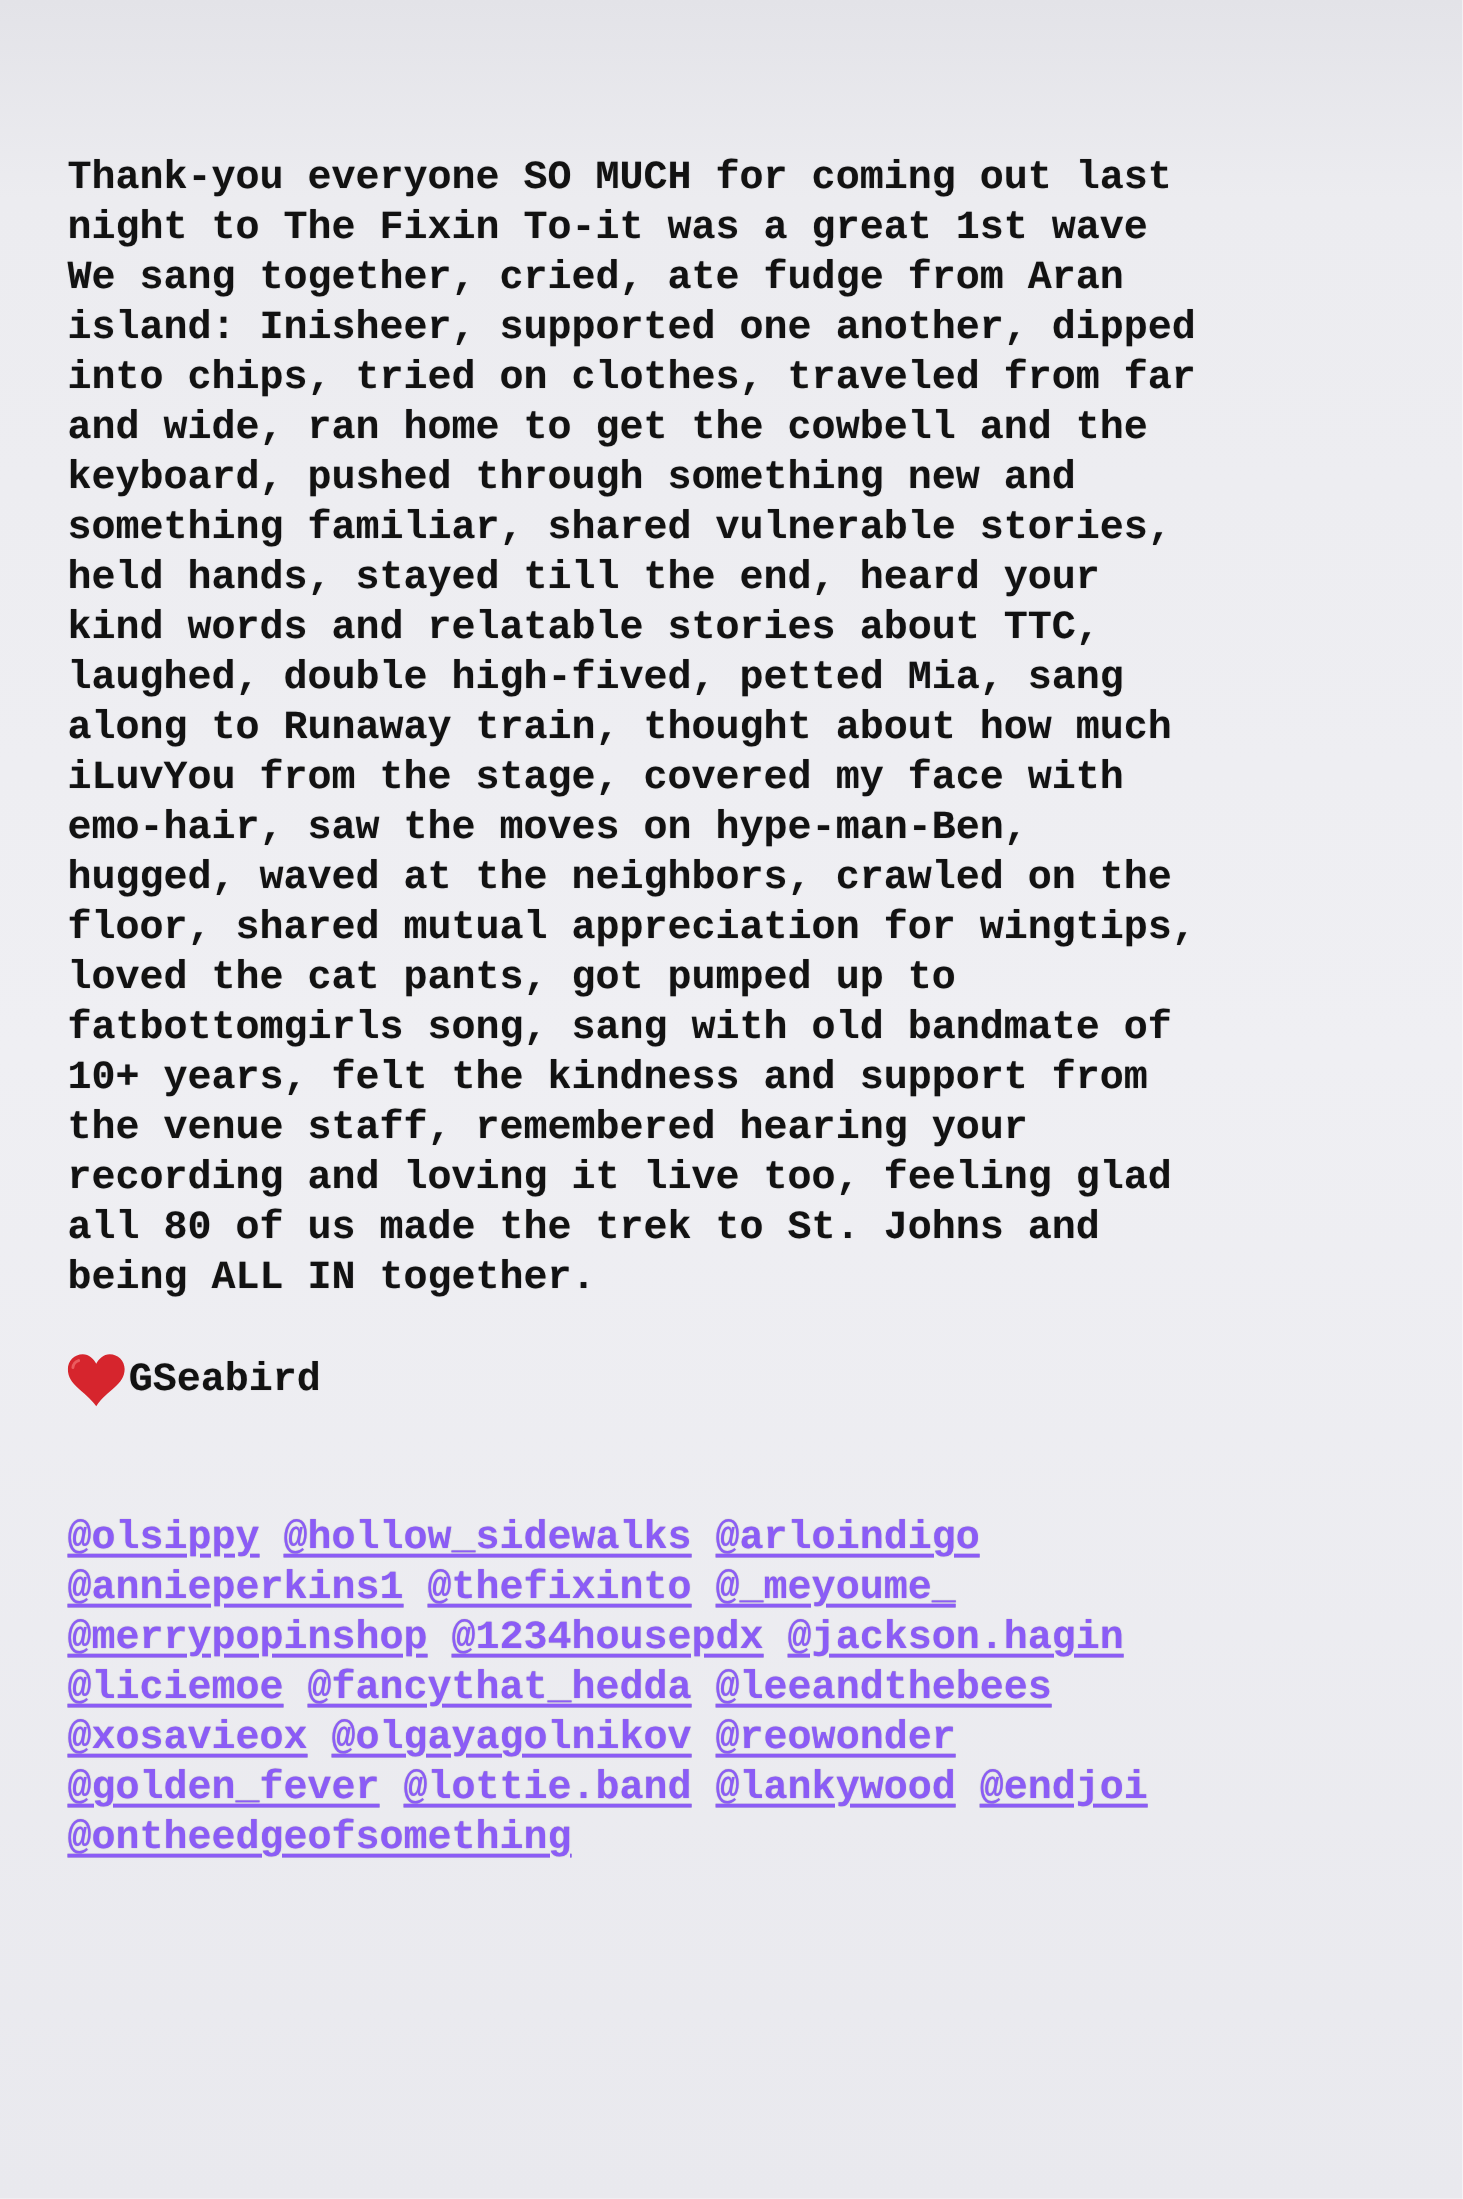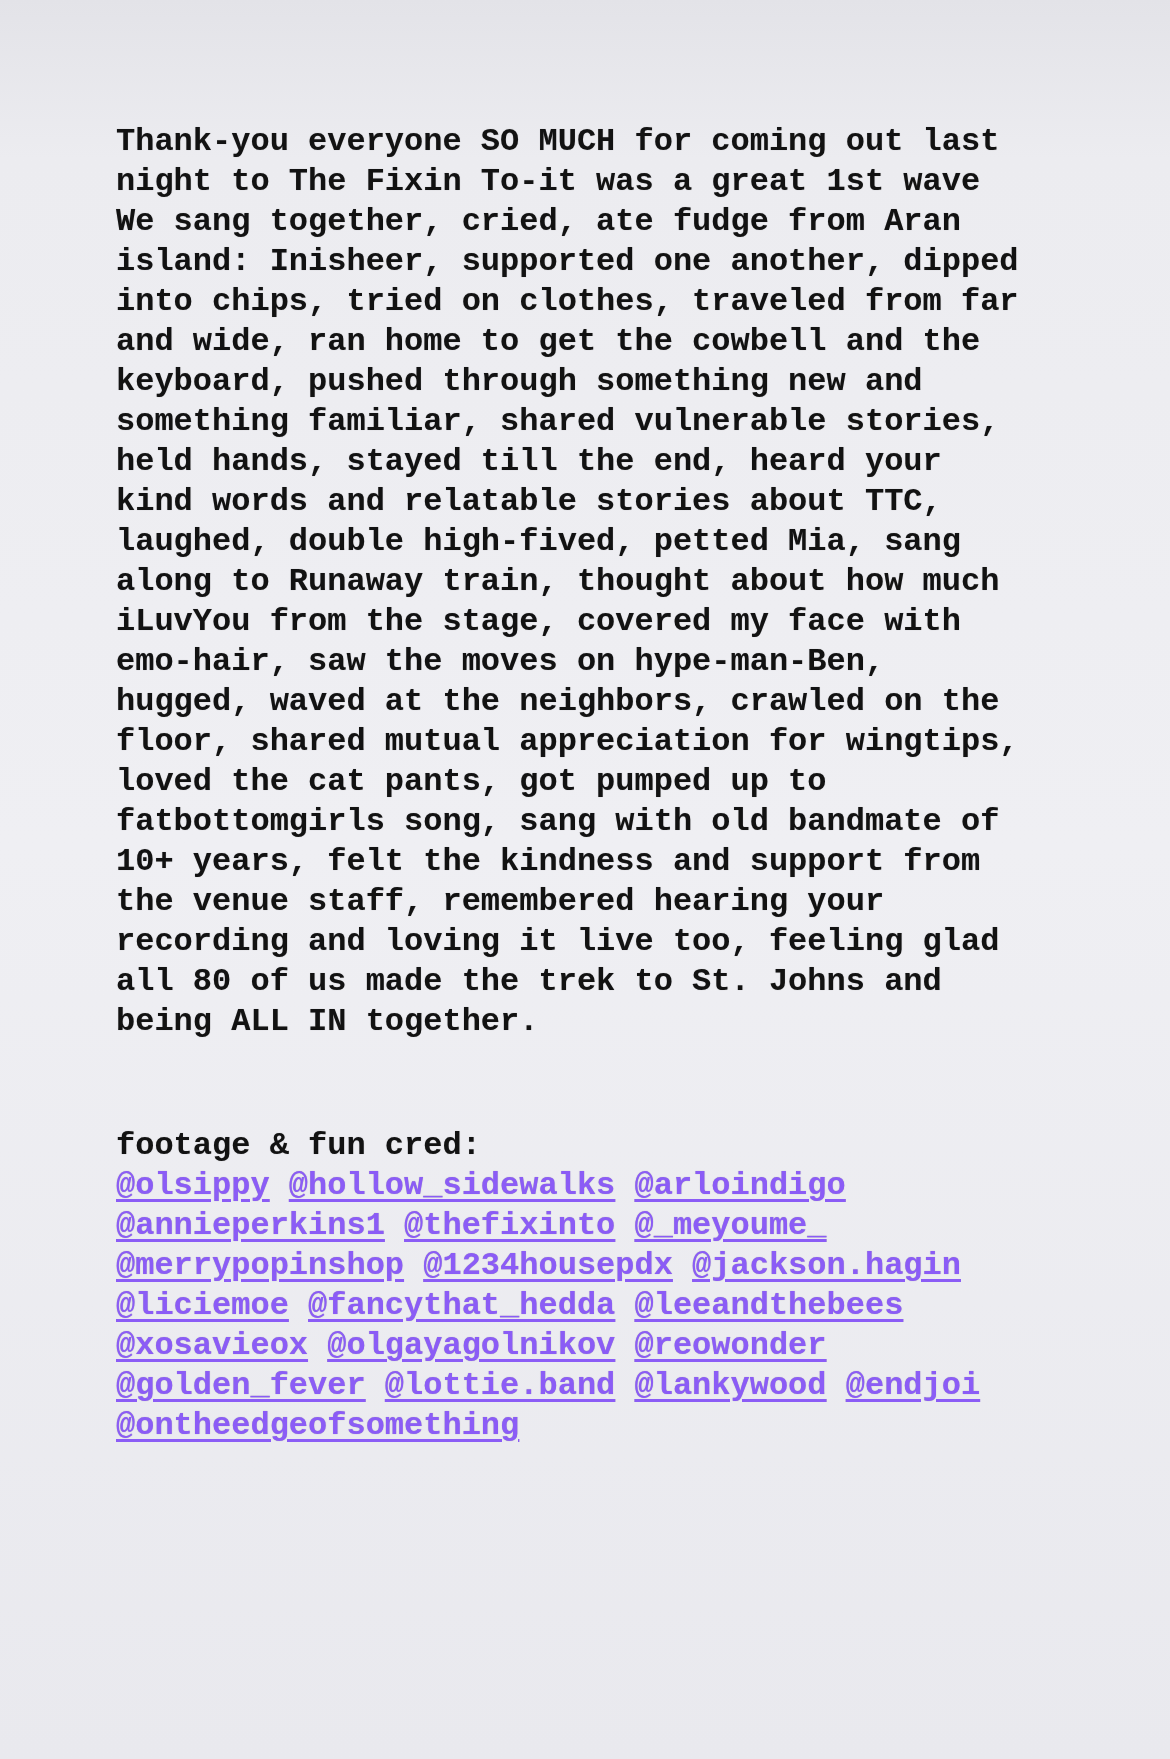--- a/index.html
+++ b/index.html
@@ -7,21 +7,21 @@
     width: 1170px;
     height: 1759px;
     background: linear-gradient(180deg, #e3e3e8 0%, #ececf0 9%, #efeff3 48%, #e9e9ee 100%);
     font-family: "Liberation Mono", "DejaVu Sans Mono", monospace;
     overflow: hidden;
   }
   .story {
     box-sizing: border-box;
     width: 1170px;
     height: 1759px;
-    padding: 122px 0 0 116px;
+    padding: 122px 0 0 54px;
   }
   .story-text {
     width: 912px;
     font-size: 32px;
     line-height: 40px;
     font-weight: 700;
     color: #121212;
     text-shadow: 0 0 1px rgba(0,0,0,0.28);
     word-wrap: break-word;
   }
@@ -52,20 +52,26 @@
 </head>
 <body>
 
 <div class="story">
   <div class="story-text">
 
     <p class="para">Thank-you everyone SO MUCH for coming out last night to The Fixin To-it was a great 1st wave</p>
 
     <p class="para">We sang together, cried, ate fudge from Aran island: Inisheer, supported one another, dipped into chips, tried on clothes, traveled from far and wide, ran home to get the cowbell and the keyboard, pushed through something new and something familiar, shared vulnerable stories, held hands, stayed till the end, heard your kind words and relatable stories about TTC, laughed, double high-fived, petted Mia, sang along to Runaway train, thought about how much iLuvYou from the stage, covered my face with emo-hair, saw the moves on hype-man-Ben, hugged, waved at the neighbors, crawled on the floor, shared mutual appreciation for wingtips, loved the cat pants, got pumped up to fatbottomgirls song, sang with old bandmate of 10+ years, felt the kindness and support from the venue staff, remembered hearing your recording and loving it live too, feeling glad all 80 of us made the trek to St. Johns and being ALL IN together.</p>
 
+    <div class="signature-row">
+      <svg class="heart-svg" viewBox="0 0 32 30" aria-hidden="true">
+        <path d="M23.5 0.6c-3.4 0-6.2 2.6-7.5 5.4C14.7 3.2 11.9 0.6 8.5 0.6 3.9 0.6 0.2 4.3 0.2 8.9c0 9.2 9.4 11.7 15.8 20.7 6-9 15.8-11.9 15.8-20.7 0-4.6-3.7-8.3-8.3-8.3z" fill="#d6252d"></path>
+        <path d="M6.2 4.2c-1.6 0.5-3 2.1-3.2 3.9" fill="none" stroke="#ef6a6a" stroke-width="1.6" stroke-linecap="round" opacity="0.8"></path>
+      </svg>
+      <span>GSeabird</span>
+    </div>
 
     <div class="credits">
-      <p>footage &amp; fun cred:</p>
       <p class="handles"><span class="mention">@olsippy</span> <span class="mention">@hollow_sidewalks</span> <span class="mention">@arloindigo</span> <span class="mention">@annieperkins1</span> <span class="mention">@thefixinto</span> <span class="mention">@_meyoume_</span> <span class="mention">@merrypopinshop</span> <span class="mention">@1234housepdx</span> <span class="mention">@jackson.hagin</span> <span class="mention">@liciemoe</span> <span class="mention">@fancythat_hedda</span> <span class="mention">@leeandthebees</span> <span class="mention">@xosavieox</span> <span class="mention">@olgayagolnikov</span> <span class="mention">@reowonder</span> <span class="mention">@golden_fever</span> <span class="mention">@lottie.band</span> <span class="mention">@lankywood</span> <span class="mention">@endjoi</span> <span class="mention">@ontheedgeofsomething</span></p>
     </div>
 
   </div>
 </div>
 
 </body></html>

